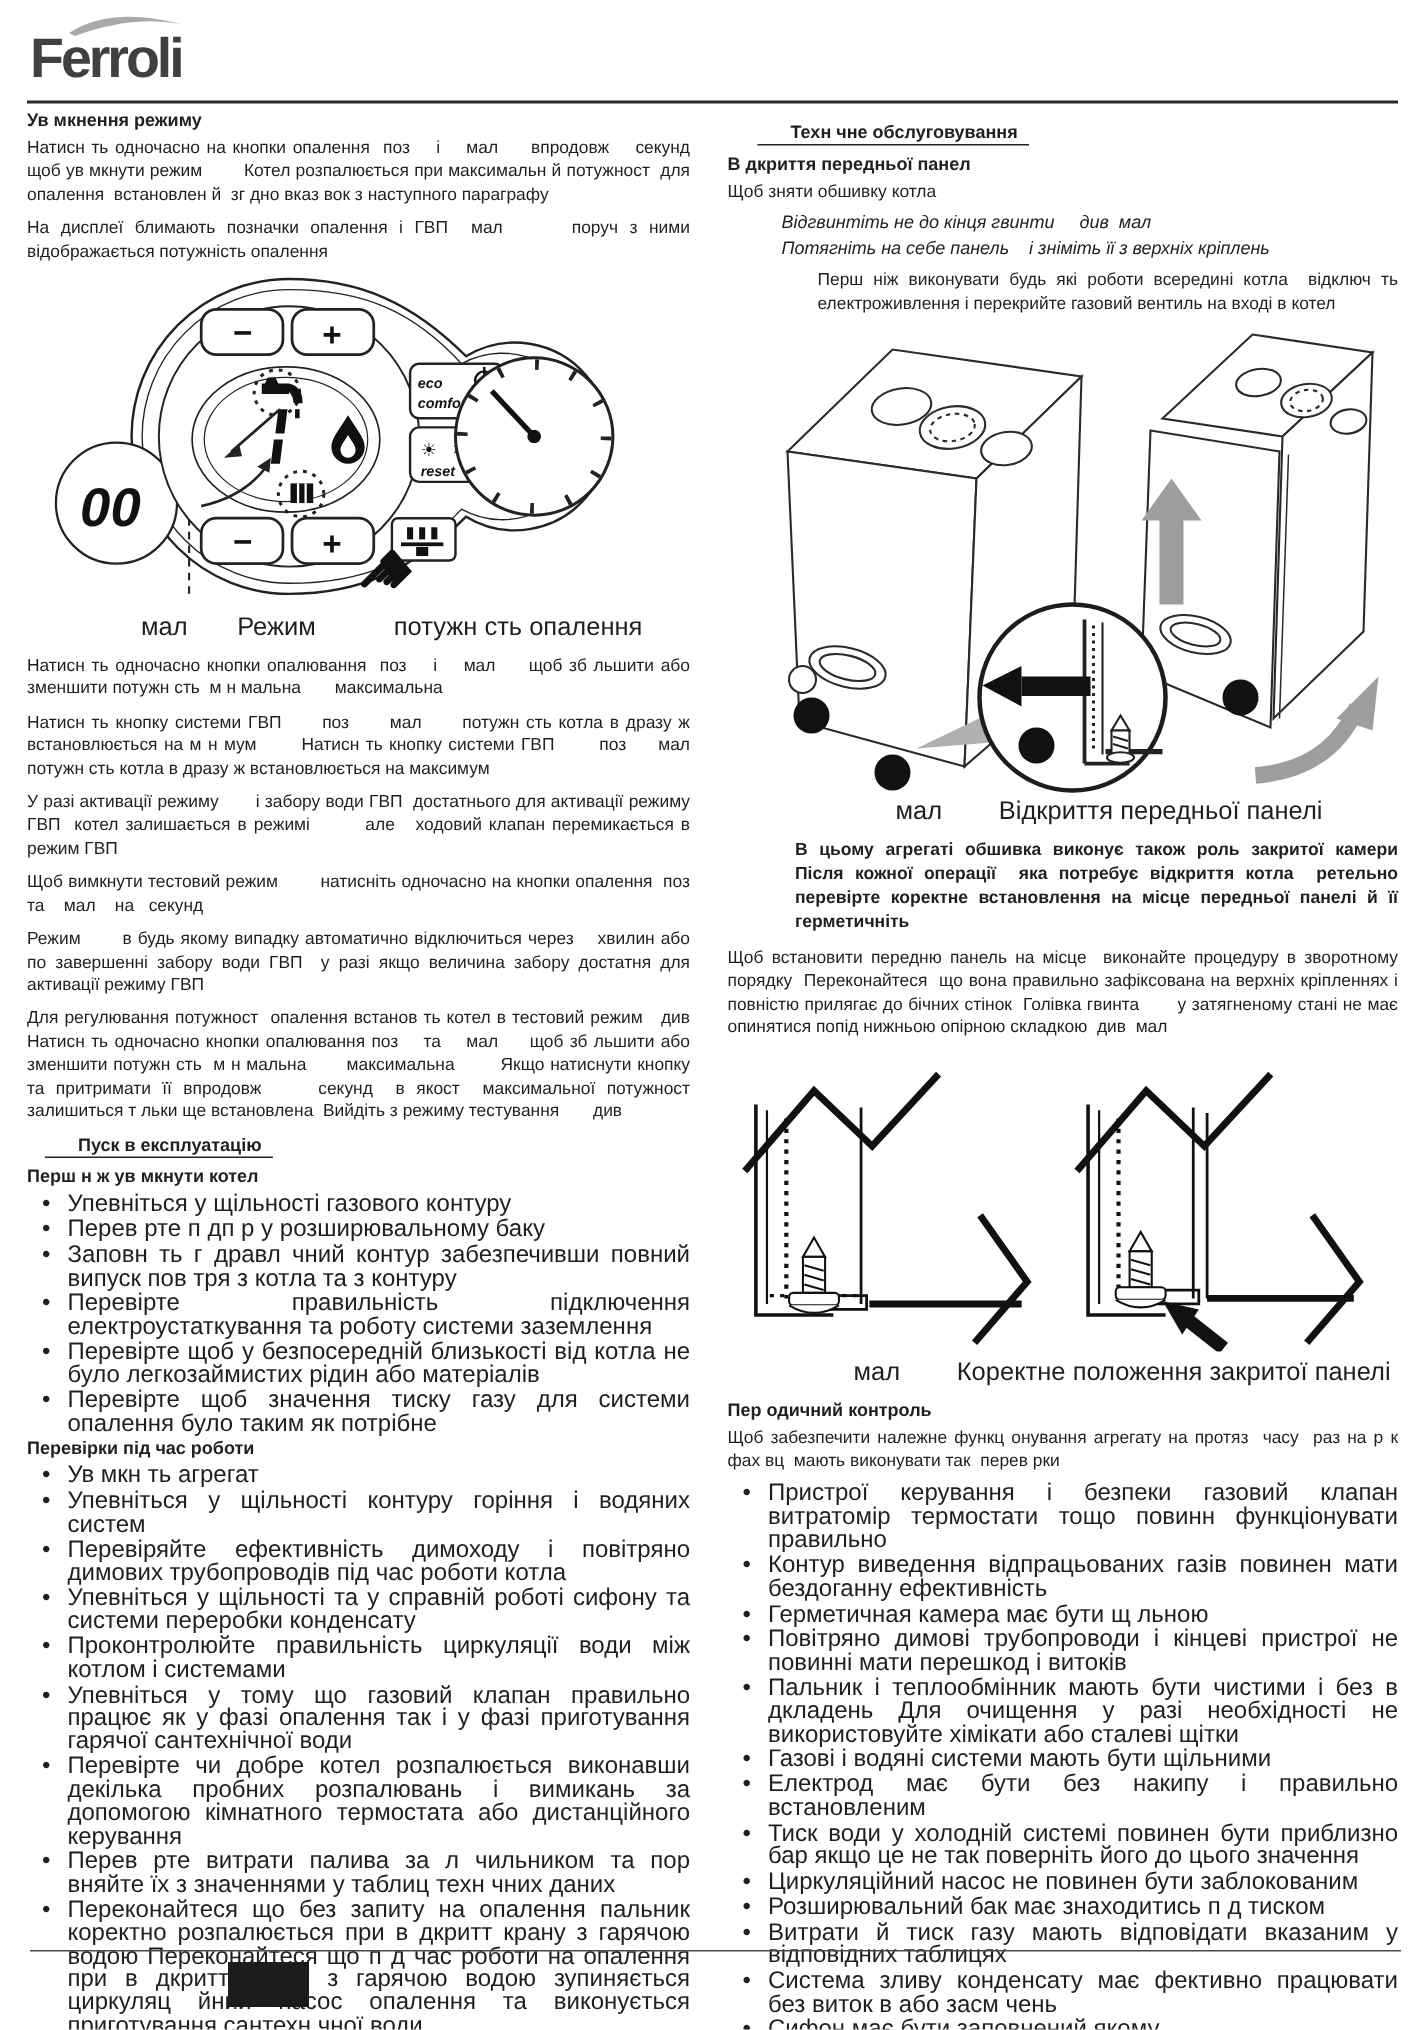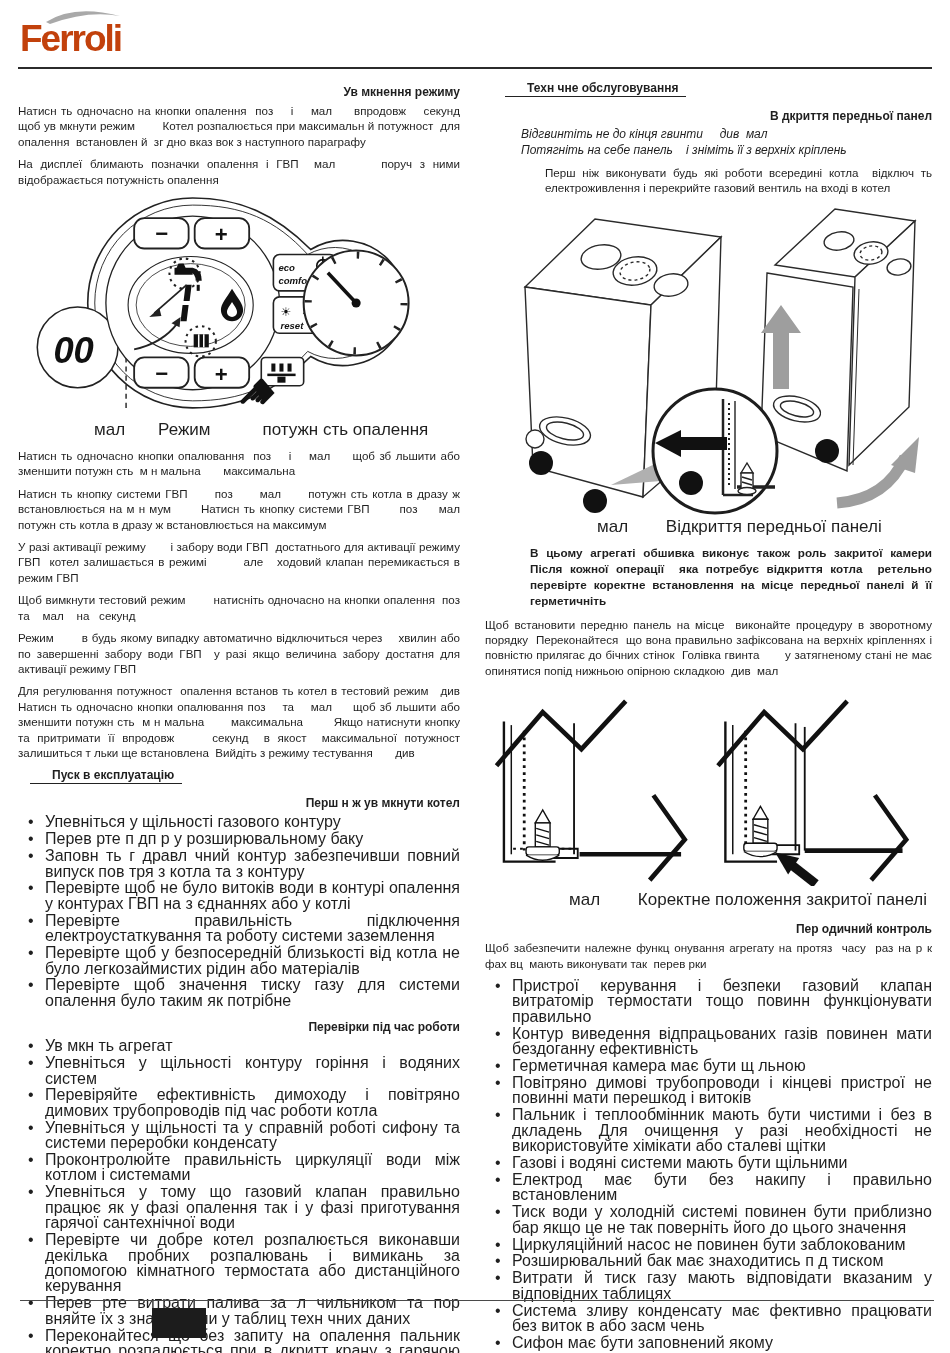--- a/index.html
+++ b/index.html
@@ -1,29 +1,29 @@
 <!DOCTYPE html>
 <html><head>
 <meta charset="utf-8">
 <style>
   html,body{margin:0;padding:0;background:#fff;}
   body{width:950px;height:1353px;position:relative;overflow:hidden;
        font-family:"Liberation Sans",sans-serif;color:#1f1f1f;}
   .page{position:absolute;inset:0;padding:0 18px;box-sizing:border-box;}
   
   .logo{position:relative;width:120px;height:58px;margin-top:6px;}
-  .logo-word{font-weight:700;font-size:37px;letter-spacing:-2px;color:#c2410c;
+  .logo-word{font-weight:700;font-size:37px;letter-spacing:-2px;color:#404040;
              position:absolute;left:2px;top:14px;line-height:1;}
   .swoosh{position:absolute;left:26px;top:2px;width:78px;height:16px;}
   .head-rule{border:0;border-top:2px solid #2b2b2b;margin:3px 0 0 0;}
   
   .cols{display:flex;gap:25px;margin-top:4px;}
   .colL{width:442px;flex:none;}
   .colR{width:447px;flex:none;}
-  .h{font-size:12px;font-weight:700;margin:12px 0 4px;text-align:right;}
+  .h{font-size:12px;font-weight:700;margin:0 0 4px;}
   .hu{margin:8px 0 5px 12px;font-size:12px;font-weight:700;}
   .hu span{display:inline-block;border-bottom:1.5px solid #222;padding:0 8px 1px 22px;}
   p.just{font-size:11.6px;line-height:15.4px;text-align:justify;
          white-space:pre-wrap;margin:0 0 7px;}
   p.plain{font-size:11.6px;line-height:15.4px;white-space:pre-wrap;margin:0 0 6px;}
   .step{font-size:12px;line-height:15.4px;white-space:pre-wrap;margin:0 0 1px 36px;font-style:italic;}
   .warn{font-size:11.6px;line-height:15.4px;text-align:justify;white-space:pre-wrap;
         margin:6px 0 7px 60px;}
   .warn2{font-size:11.7px;line-height:16px;font-weight:700;text-align:justify;
          white-space:pre-wrap;margin:4px 0 8px 45px;}
@@ -168,41 +168,41 @@
       <p class="just">Щоб вимкнути тестовий режим        натисніть одночасно на кнопки опалення  поз   та    мал    на   секунд</p>
       <p class="just">Режим       в будь якому випадку автоматично відключиться через    хвилин або по завершенні забору води ГВП  у разі якщо величина забору достатня для активації режиму ГВП</p>
 
       <p class="just">Для регулювання потужност  опалення встанов ть котел в тестовий режим   див         Натисн ть одночасно кнопки опалювання поз    та    мал     щоб зб льшити або зменшити потужн сть  м н мальна       максимальна        Якщо натиснути кнопку         та притримати її впродовж     секунд  в якост  максимальної потужност  залишиться т льки ще встановлена  Вийдіть з режиму тестування       див</p>
 
       <div class="hu"><span>Пуск в експлуатацію</span></div>
       <div class="h">Перш н ж ув мкнути котел</div>
       <div class="li">Упевніться у щільності газового контуру</div>
       <div class="li">Перев рте п дп р у розширювальному баку</div>
       <div class="li">Заповн ть г дравл чний контур  забезпечивши повний випуск пов тря з котла та з контуру</div>
-      <div class="li">Перевірте  щоб не було витоків води в контурі опалення  у контурах ГВП  на з єднаннях або у котлі</div>
       <div class="li">Перевірте правильність підключення електроустаткування та роботу системи заземлення</div>
       <div class="li">Перевірте  щоб у безпосередній близькості від котла не було легкозаймистих рідин або матеріалів</div>
       <div class="li">Перевірте  щоб значення тиску газу для системи  опалення було таким  як потрібне</div>
 
       <div class="h">Перевірки під час роботи</div>
       <div class="li">Ув мкн ть агрегат</div>
       <div class="li">Упевніться у щільності контуру горіння і водяних систем</div>
       <div class="li">Перевіряйте ефективність димоходу і повітряно димових трубопроводів під час роботи котла</div>
       <div class="li">Упевніться у щільності та у справній роботі сифону та системи переробки конденсату</div>
       <div class="li">Проконтролюйте правильність циркуляції води між котлом і системами</div>
       <div class="li">Упевніться у тому  що газовий клапан правильно працює як у фазі опалення  так і у фазі приготування гарячої сантехнічної води</div>
       <div class="li">Перевірте  чи добре котел розпалюється  виконавши декілька пробних розпалювань і вимикань за допомогою кімнатного термостата або дистанційного керування</div>
       <div class="li">Перев рте витрати палива за л чильником та пор вняйте їх  з значеннями у таблиц  техн чних даних</div>
       <div class="li">Переконайтеся  що без запиту на опалення пальник коректно розпалюється при в дкритт  крану з гарячою водою  Переконайтеся  що п д час роботи на опалення  при в дкритт  крану з гарячою водою  зупиняється циркуляц йний насос опалення та виконується приготування сантехн чної води</div>
       <div class="li">Перевірте правильність програмування параметрів і виконайте можливе потрібне налаштування  компенсаційної кривої  потужност   температури  тощо</div>
     </div>
 
     <div class="colR">
       <div class="hu" style="margin-left:20px"><span>Техн чне обслуговування</span></div>
       <div class="h">В дкриття передньої панел</div>
+      <p class="plain">Щоб зняти обшивку котла</p>
       <div class="step">Відгвинтіть не до кінця гвинти     див  мал</div>
       <div class="step">Потягніть на себе панель    і зніміть її з верхніх кріплень</div>
       <p class="warn">Перш ніж виконувати будь які роботи всередині котла  відключ ть електроживлення і перекрийте газовий вентиль на вході в котел</p>
 
       <svg class="fig figB" width="447" height="314" viewBox="0 0 447 314">
         <g fill="#fff" stroke="#2a2a2a" stroke-width="1.4">
           <polygon points="40,84 110,16 236,34 166,102"></polygon>
           <polygon points="40,84 166,102 158,294 48,264"></polygon>
           <polygon points="166,102 236,34 230,232 158,294"></polygon>
           <ellipse cx="116" cy="54" rx="20" ry="12" transform="rotate(-9 116 54)"></ellipse>

